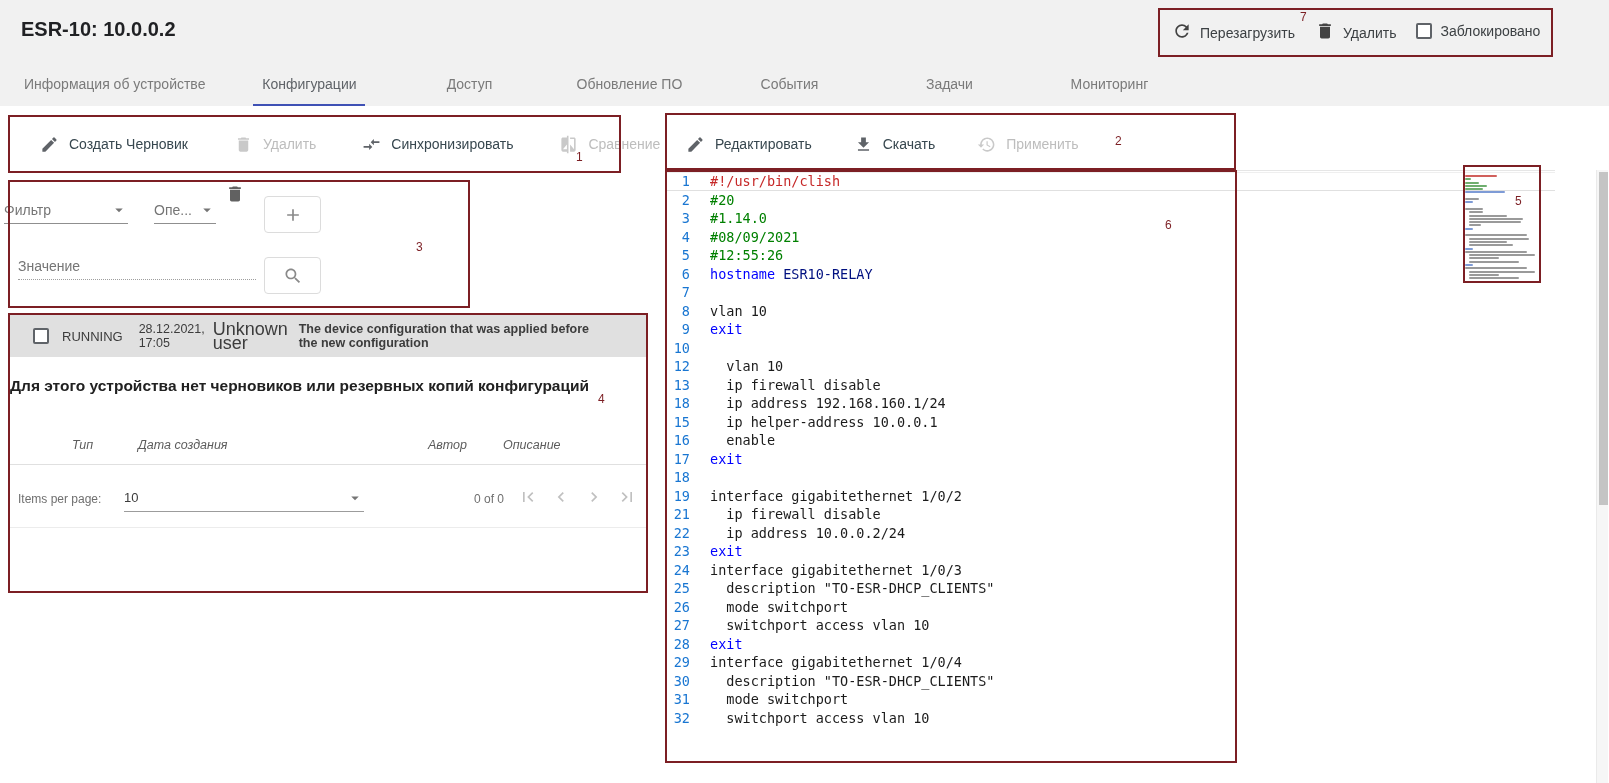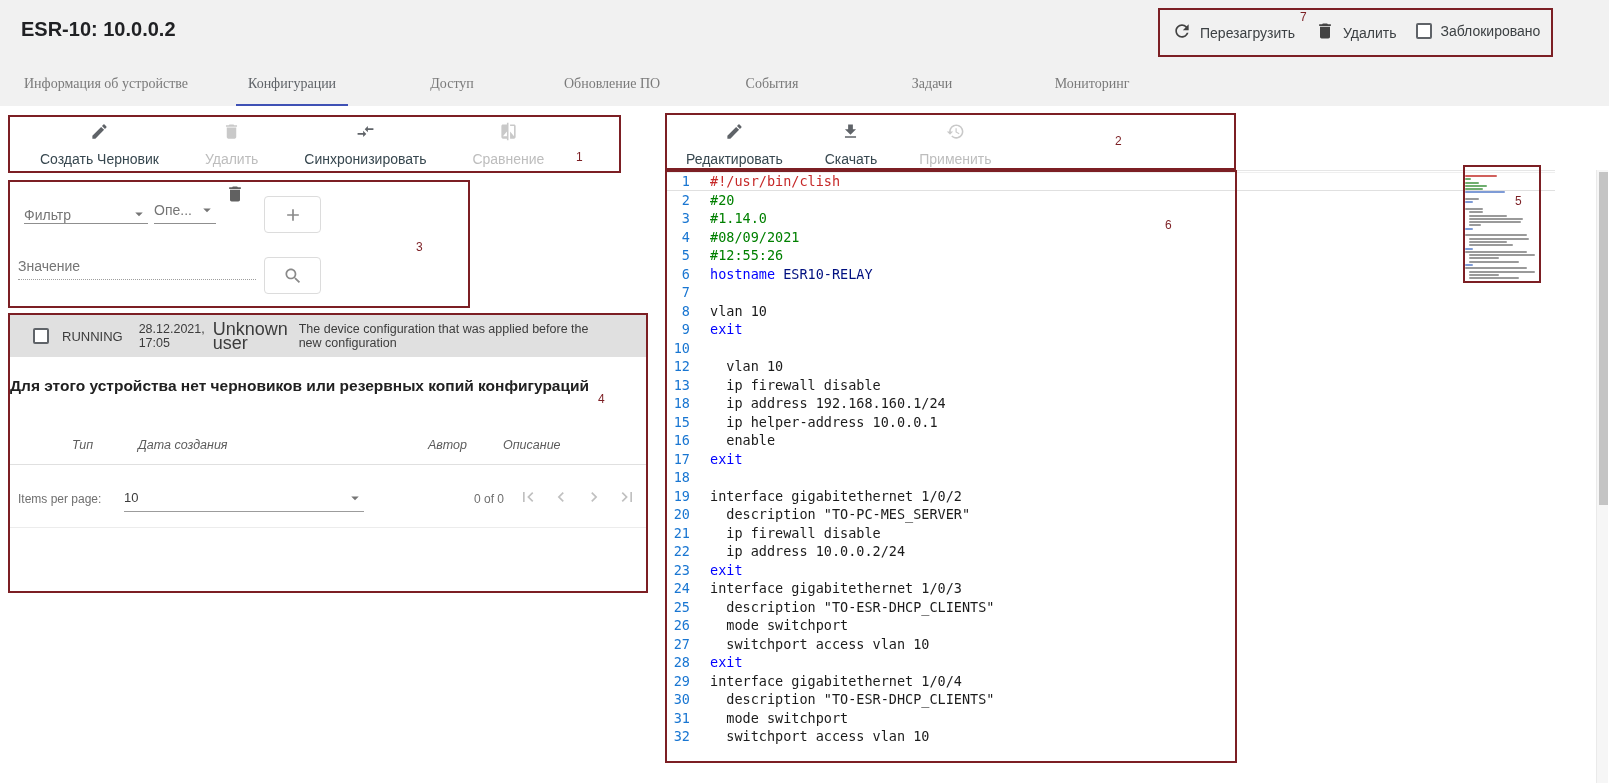--- a/index.html
+++ b/index.html
@@ -15,59 +15,59 @@
 
   .header-actions { position:absolute; left:1172px; top:15px; height:32px; display:flex; align-items:center; gap:20px; }
   .hbtn { display:flex; align-items:flex-end; gap:8px; background:none; border:none; font-family:inherit;
           font-size:14px; font-weight:500; color:#3c4043; cursor:pointer; }
   .hbtn svg { width:20px; height:20px; fill:#424242; }
   .checkbox { display:inline-block; width:16px; height:16px; border:2px solid #5f6368; border-radius:2px; background:#fff; }
 
   
   .tabs { position:absolute; left:0; top:61px; height:45px; display:flex; }
   .tab { min-width:160px; padding:0 24px; display:flex; align-items:center; justify-content:center;
-         font-size:14px; color:#7a7a7a; position:relative; cursor:pointer; white-space:nowrap;font-family:Liberation Serif, serif; }
+         font-size:14px; color:#7a7a7a; position:relative; cursor:pointer; white-space:nowrap; }
   .tab.active { color:#5f6368; }
   .tab.active::after { content:""; position:absolute; left:24px; right:24px; bottom:0; height:2px; background:#3f51b5; }
 
   
   .left-toolbar { position:absolute; left:40px; top:124px; height:40px; display:flex; align-items:center; gap:46px; }
   .right-toolbar { position:absolute; left:686px; top:124px; height:40px; display:flex; align-items:center; gap:42px; }
   .rt-border { position:absolute; left:666px; top:170px; width:889px; height:1px; background:#e6e6e6; }
   .tb-btn { display:flex; align-items:center; gap:10px; background:none; border:none; font-family:inherit;
-            font-size:14px; font-weight:500; color:#37474f; cursor:pointer;flex-direction:column; }
+            font-size:14px; font-weight:500; color:#37474f; cursor:pointer; }
   .tb-btn svg { width:19px; height:19px; fill:#5f6368; }
   .tb-btn.disabled { color:#bdbdbd; cursor:default; }
   .tb-btn.disabled svg { fill:#c9c9c9; }
 
   
   .fselect { position:absolute; height:28px; border-bottom:1px solid #8f8f8f; display:flex; align-items:center;
              justify-content:space-between; font-size:14px; color:#757575; cursor:pointer; background:#fff; }
   .fselect svg { width:18px; height:18px; fill:#757575; flex:none; }
-  .fsel-filter { left:24px; top:196px; width:124px;align-items:flex-end; }
+  .fsel-filter { left:4px; top:196px; width:124px; }
   .fsel-oper { left:154px; top:196px; width:62px; }
   .filter-trash { position:absolute; left:224px; top:184px; width:22px; height:22px; background:none; border:none; cursor:pointer; }
   .filter-trash svg { width:20px; height:20px; fill:#616161; }
   .value-input { position:absolute; left:18px; top:252px; width:238px; height:28px; border:none;
                  border-bottom:1px dotted #9e9e9e; background:transparent; font-family:inherit; font-size:14px; color:#3c3c3c; }
   .value-input::placeholder { color:#757575; }
   .sq-btn { position:absolute; width:57px; height:37px; border:1px solid #dcdcdc; border-radius:4px; background:#fff;
             display:flex; align-items:center; justify-content:center; cursor:pointer; }
   .sq-btn svg { width:20px; height:20px; fill:#8a8a8a; }
   .plus-btn { left:264px; top:196px; }
   .search-btn { left:264px; top:257px; }
 
   
   .running-row { position:absolute; left:10px; top:315px; width:638px; height:42px; background:#e0e0e0;
                  display:flex; align-items:center; font-size:13px; color:#3c3c3c; cursor:pointer; }
   .running-row .checkbox { margin-left:23px; flex:none; background:#fff; }
   .rr-type { margin-left:13px; flex:none; }
   .rr-date { margin-left:16px; width:74px; font-size:12.5px; line-height:14px; flex:none; }
   .rr-author { width:62px; font-size:18px; line-height:14px; flex:none; }
-  .rr-desc { margin-left:24px; width:300px; font-size:12.5px; line-height:14px; }
+  .rr-desc { margin-left:24px; width:300px; font-size:12.5px; line-height:14px;font-weight:bold; }
 
   .empty-msg { position:absolute; left:10px; top:377px; width:630px; font-size:15.5px; font-weight:700; color:#212121; }
 
   
   .th { position:absolute; top:438px; font-size:12.5px; font-weight:500; color:#5c5c5c;font-style:italic; }
   .th-type { left:72px; } .th-date { left:138px; } .th-author { left:428px; } .th-desc { left:503px; }
   .thead-border { position:absolute; left:8px; top:464px; width:640px; height:1px; background:#e0e0e0; }
   .pag-border { position:absolute; left:8px; top:527px; width:640px; height:1px; background:#ececec; }
 
   
@@ -273,21 +273,20 @@
       <div class="code-line"><span class="line-num">9</span><span class="line-text"><span class="tok-keyword">exit</span></span></div>
       <div class="code-line"><span class="line-num">10</span><span class="line-text"></span></div>
       <div class="code-line"><span class="line-num">12</span><span class="line-text"><span class="tok-plain">  vlan 10</span></span></div>
       <div class="code-line"><span class="line-num">13</span><span class="line-text"><span class="tok-plain">  ip firewall disable</span></span></div>
       <div class="code-line"><span class="line-num">18</span><span class="line-text"><span class="tok-plain">  ip address 192.168.160.1/24</span></span></div>
       <div class="code-line"><span class="line-num">15</span><span class="line-text"><span class="tok-plain">  ip helper-address 10.0.0.1</span></span></div>
       <div class="code-line"><span class="line-num">16</span><span class="line-text"><span class="tok-plain">  enable</span></span></div>
       <div class="code-line"><span class="line-num">17</span><span class="line-text"><span class="tok-keyword">exit</span></span></div>
       <div class="code-line"><span class="line-num">18</span><span class="line-text"></span></div>
       <div class="code-line"><span class="line-num">19</span><span class="line-text"><span class="tok-plain">interface gigabitethernet 1/0/2</span></span></div>
-      <div class="code-line"><span class="line-num">20</span><span class="line-text"><span class="tok-plain">  description "TO-PC-MES_SERVER"</span></span></div>
       <div class="code-line"><span class="line-num">21</span><span class="line-text"><span class="tok-plain">  ip firewall disable</span></span></div>
       <div class="code-line"><span class="line-num">22</span><span class="line-text"><span class="tok-plain">  ip address 10.0.0.2/24</span></span></div>
       <div class="code-line"><span class="line-num">23</span><span class="line-text"><span class="tok-keyword">exit</span></span></div>
       <div class="code-line"><span class="line-num">24</span><span class="line-text"><span class="tok-plain">interface gigabitethernet 1/0/3</span></span></div>
       <div class="code-line"><span class="line-num">25</span><span class="line-text"><span class="tok-plain">  description "TO-ESR-DHCP_CLIENTS"</span></span></div>
       <div class="code-line"><span class="line-num">26</span><span class="line-text"><span class="tok-plain">  mode switchport</span></span></div>
       <div class="code-line"><span class="line-num">27</span><span class="line-text"><span class="tok-plain">  switchport access vlan 10</span></span></div>
       <div class="code-line"><span class="line-num">28</span><span class="line-text"><span class="tok-keyword">exit</span></span></div>
       <div class="code-line"><span class="line-num">29</span><span class="line-text"><span class="tok-plain">interface gigabitethernet 1/0/4</span></span></div>
       <div class="code-line"><span class="line-num">30</span><span class="line-text"><span class="tok-plain">  description "TO-ESR-DHCP_CLIENTS"</span></span></div>

